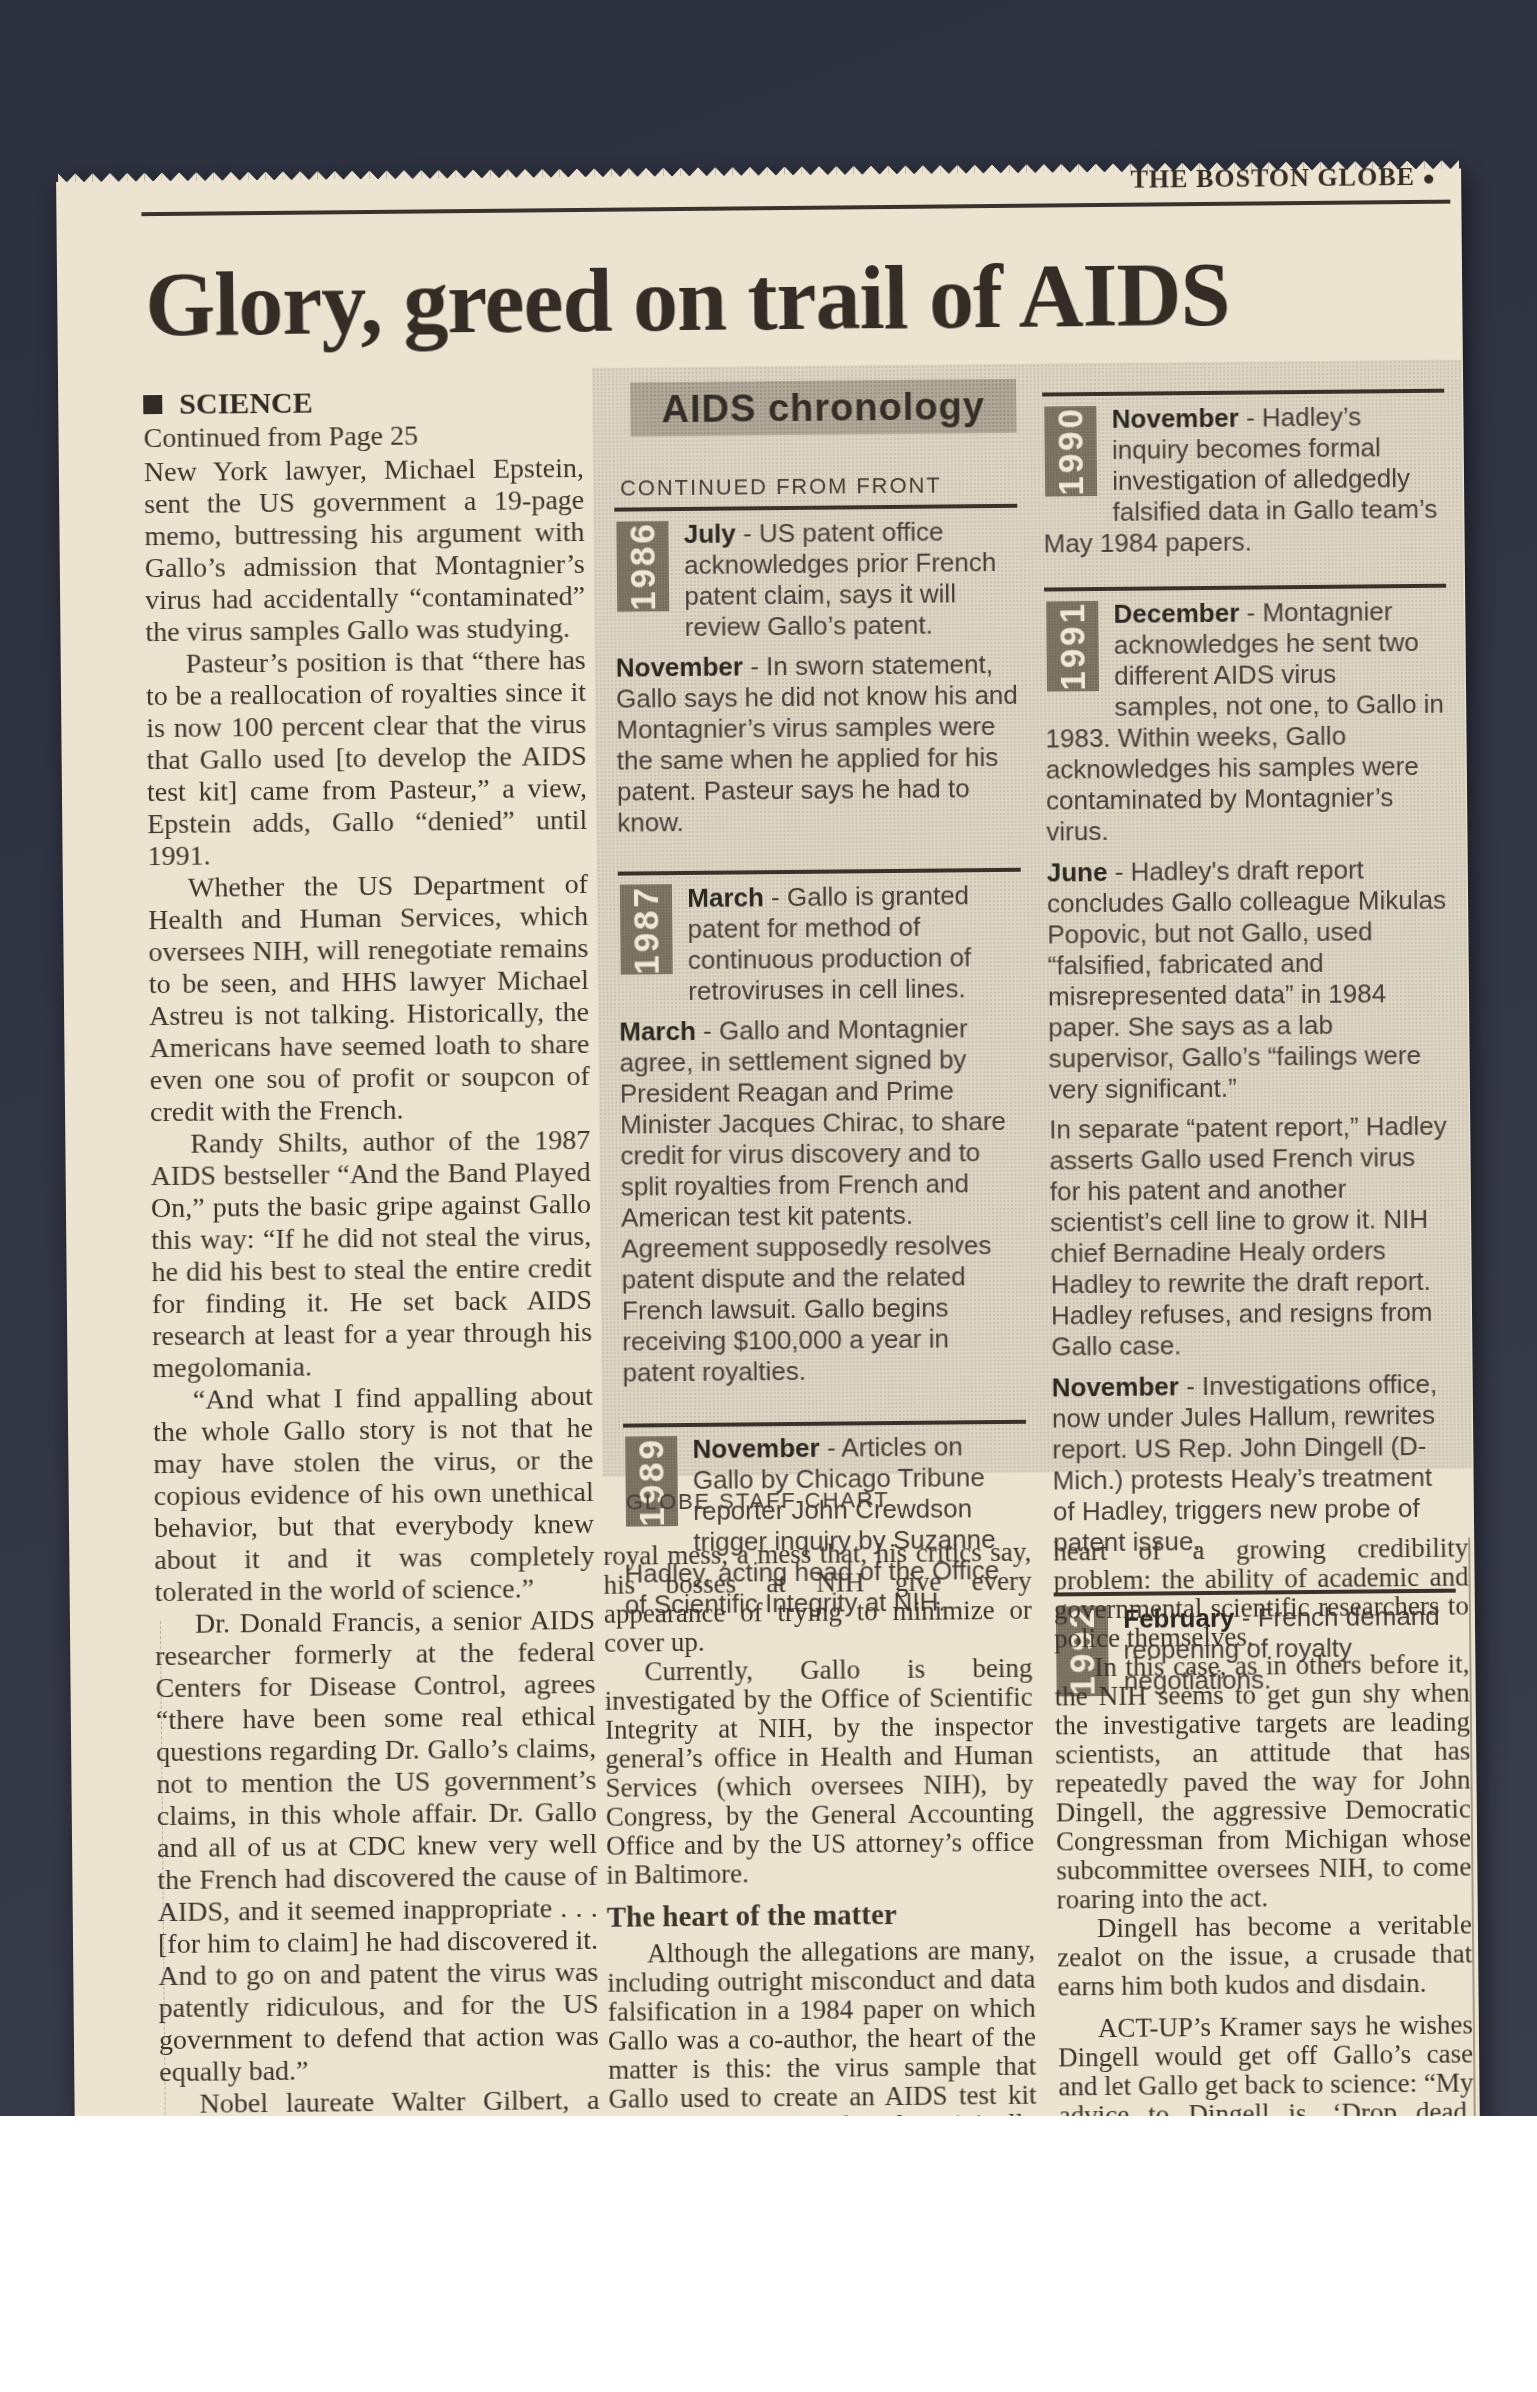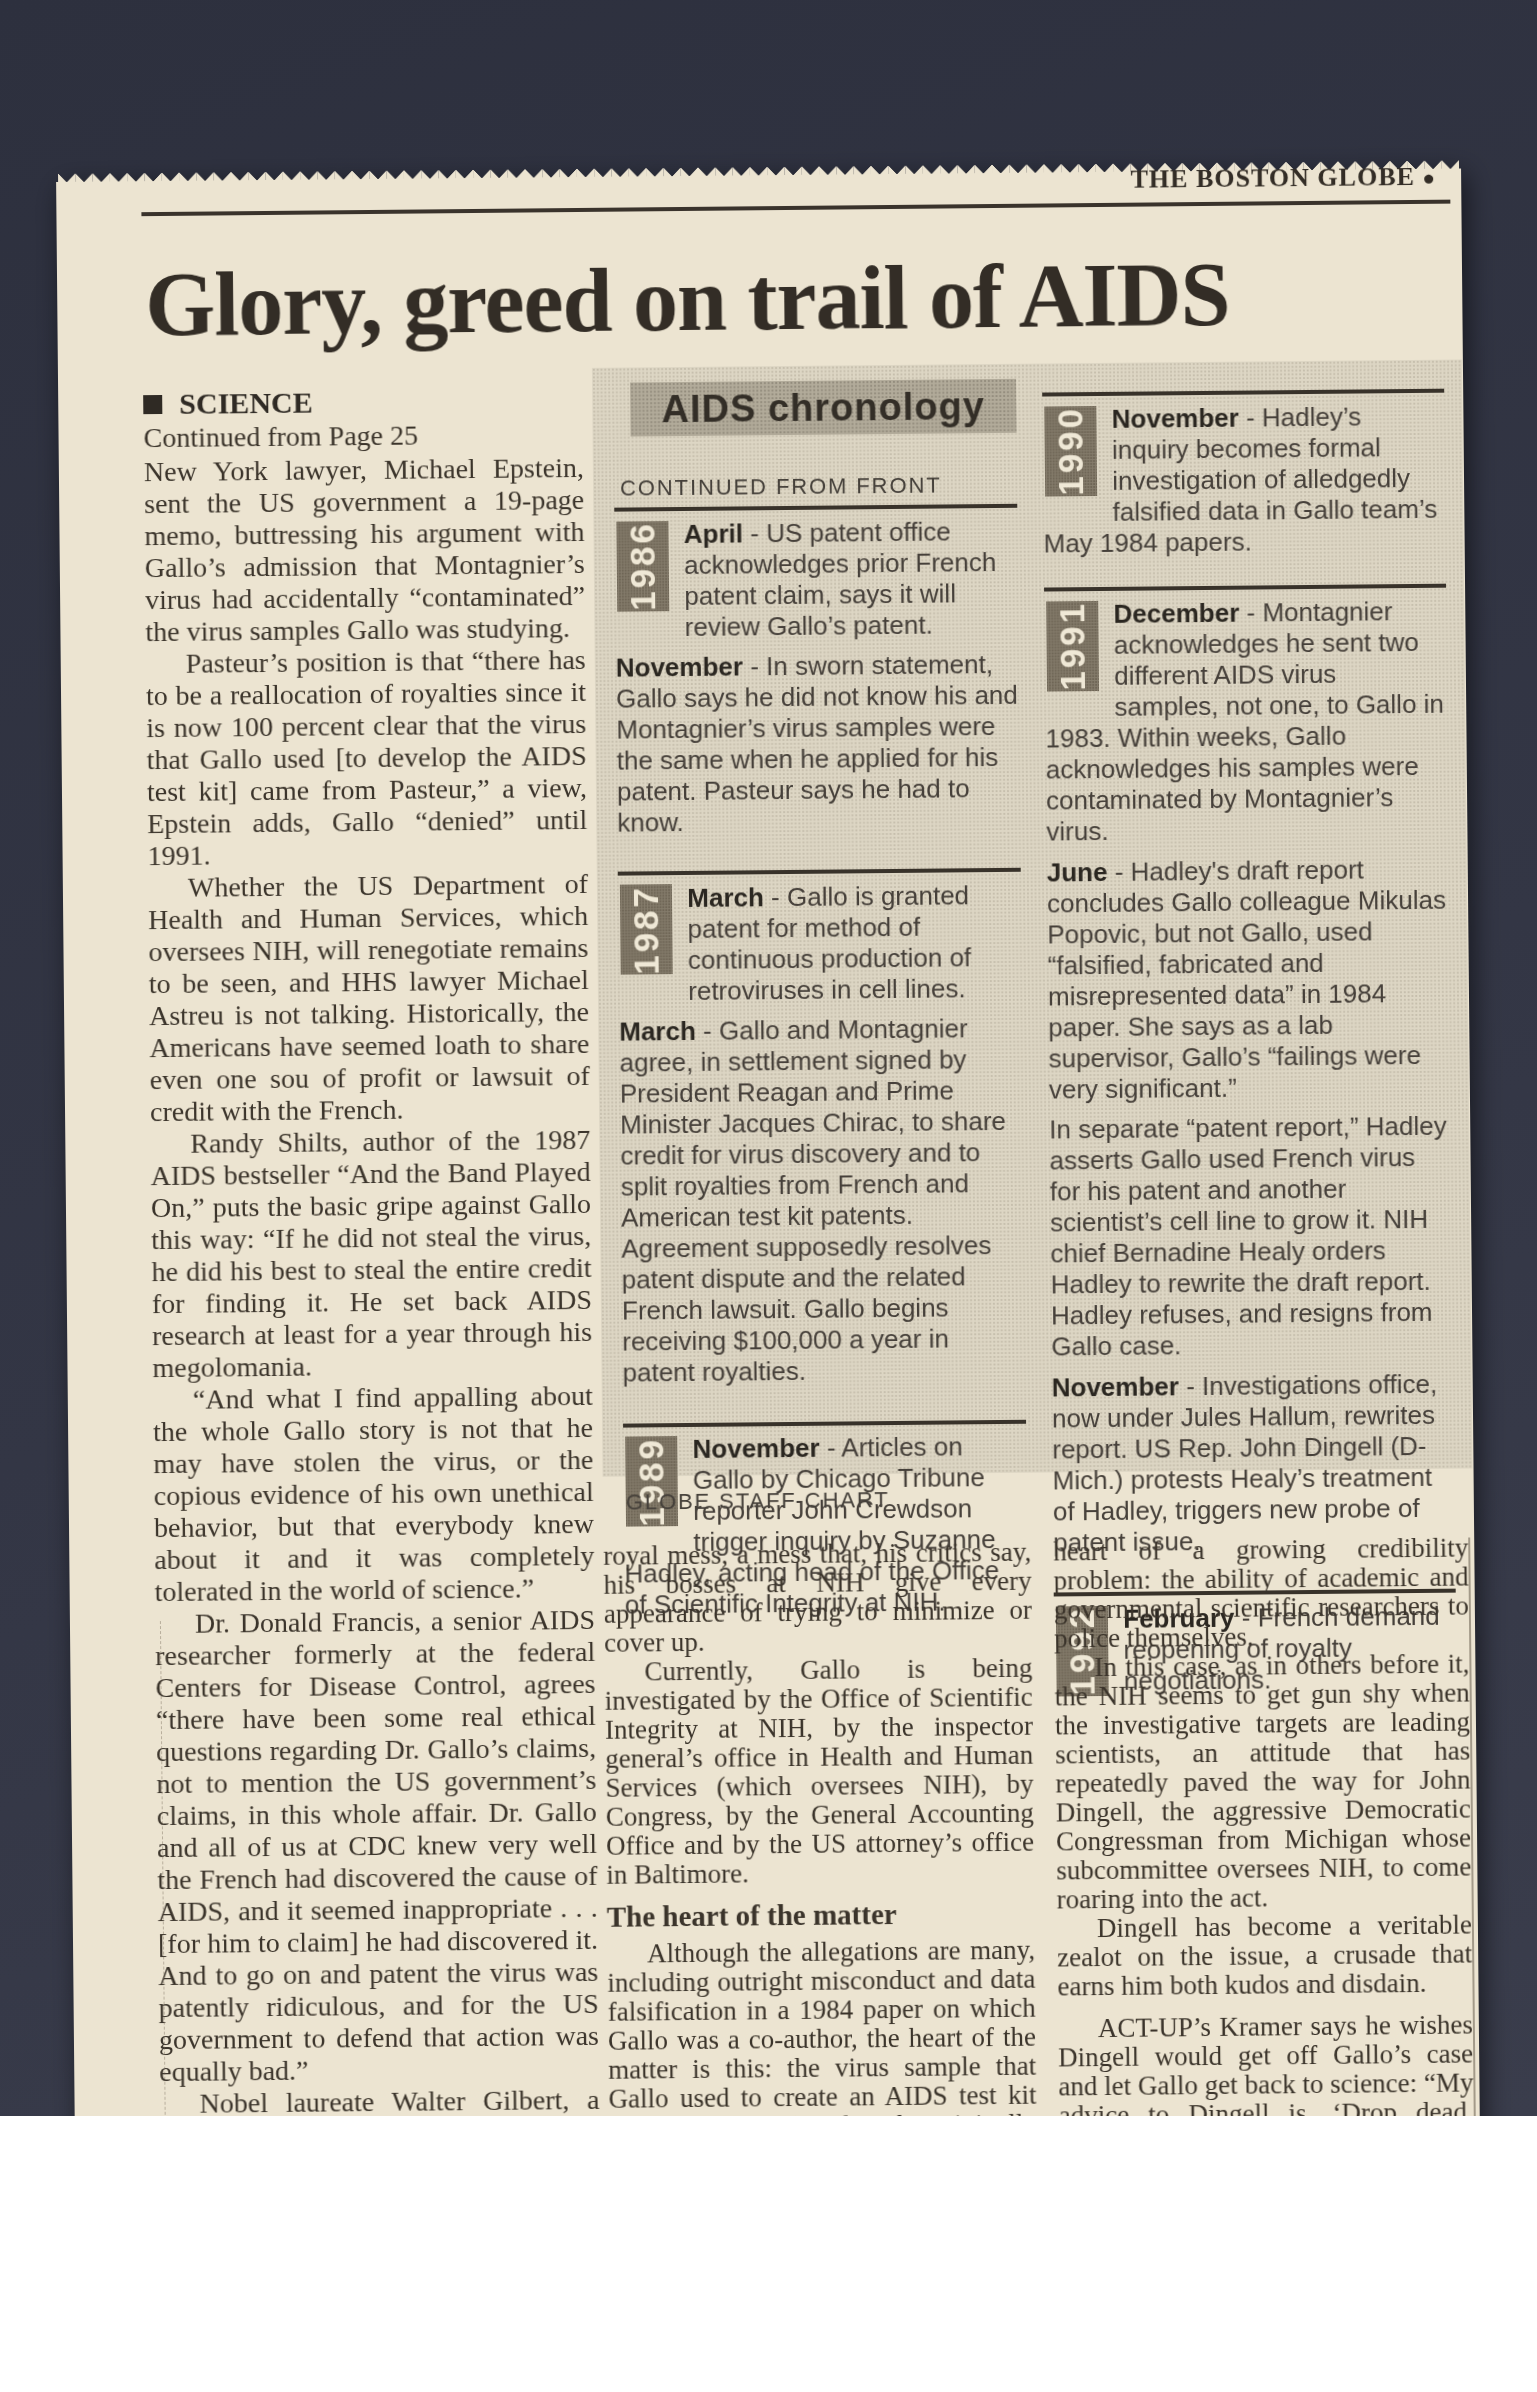--- a/index.html
+++ b/index.html
@@ -79,37 +79,37 @@
 
       <div class="kicker">
         <span class="ksq"></span>
         <span>SCIENCE</span>
       </div>
       <div class="contfrom">Continued from Page 25</div>
 
       <div class="col leftcol">
         <p class="noindent">New York lawyer, Michael Epstein, sent the US government a 19-page memo, buttressing his argument with Gallo’s admission that Montagnier’s virus had accidentally “contaminated” the virus samples Gallo was studying.</p>
         <p>Pasteur’s position is that “there has to be a reallocation of royalties since it is now 100 percent clear that the virus that Gallo used [to develop the AIDS test kit] came from Pasteur,” a view, Epstein adds, Gallo “denied” until 1991.</p>
-        <p><span>Whether the US Department of Health and Human Services, which oversees NIH, will renegotiate remains to be seen, and HHS lawyer Michael Astreu is not talking. Historically, the Americans have seemed loath to share even one </span><span class="em">sou</span><span> of profit or </span><span class="em">lawsuit</span><span> of credit with the French.</span></p>
+        <p><span>Whether the US Department of Health and Human Services, which oversees NIH, will renegotiate remains to be seen, and HHS lawyer Michael Astreu is not talking. Historically, the Americans have seemed loath to share even one </span><span class="em">sou</span><span> of profit or </span><span class="em">soupcon</span><span> of credit with the French.</span></p>
         <p>Randy Shilts, author of the 1987 AIDS bestseller “And the Band Played On,” puts the basic gripe against Gallo this way: “If he did not steal the virus, he did his best to steal the entire credit for finding it. He set back AIDS research at least for a year through his megolomania.</p>
         <p>“And what I find appalling about the whole Gallo story is not that he may have stolen the virus, or the copious evidence of his own unethical behavior, but that everybody knew about it and it was completely tolerated in the world of science.”</p>
         <p>Dr. Donald Francis, a senior AIDS researcher formerly at the federal Centers for Disease Control, agrees “there have been some real ethical questions regarding Dr. Gallo’s claims, not to mention the US government’s claims, in this whole affair. Dr. Gallo and all of us at CDC knew very well the French had discovered the cause of AIDS, and it seemed inappropriate . . . [for him to claim] he had discovered it. And to go on and patent the virus was patently ridiculous, and for the US government to defend that action was equally bad.”</p>
         <p>Nobel laureate Walter Gilbert, a Harvard biology professor, likens the affair to another recent blot on the shield of the scientific establishment, the David Baltimore case.</p>
       </div>
 
       <div class="chron">
         <div class="chron-title">AIDS chronology</div>
         <div class="chron-cont">CONTINUED FROM FRONT</div>
 
         <div class="ccol ccol1">
           <div class="group g1986">
             <div class="ytab">
                 <span>1986</span>
               </div>
-            <p><b>April</b> <span>- US patent office acknowledges prior French patent claim, says it will review Gallo’s patent.</span></p>
+            <p><b>July</b> <span>- US patent office acknowledges prior French patent claim, says it will review Gallo’s patent.</span></p>
             <p><b>November</b> <span>- In sworn statement, Gallo says he did not know his and Montagnier’s virus samples were the same when he applied for his patent. Pasteur says he had to know.</span></p>
           </div>
           <div class="group g1987">
             <div class="ytab">
                 <span>1987</span>
               </div>
             <p><b>March</b> <span>- Gallo is granted patent for method of continuous production of retroviruses in cell lines.</span></p>
             <p><b>March</b> <span>- Gallo and Montagnier agree, in settlement signed by President Reagan and Prime Minister Jacques Chirac, to share credit for virus discovery and to split royalties from French and American test kit patents. Agreement supposedly resolves patent dispute and the related French lawsuit.  Gallo begins receiving $100,000 a year in patent royalties.</span></p>
           </div>
           <div class="group g1989">

